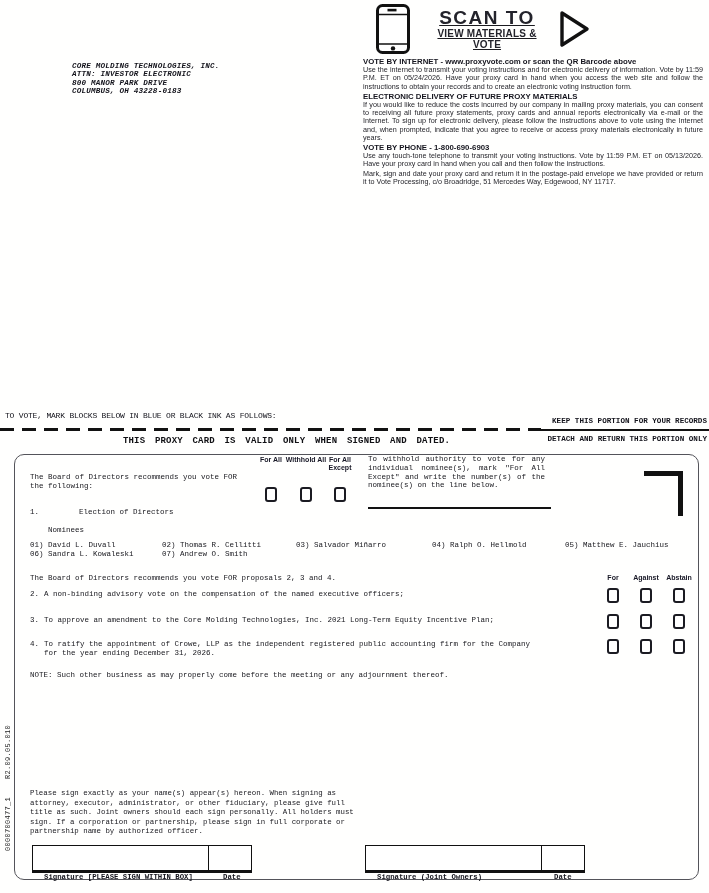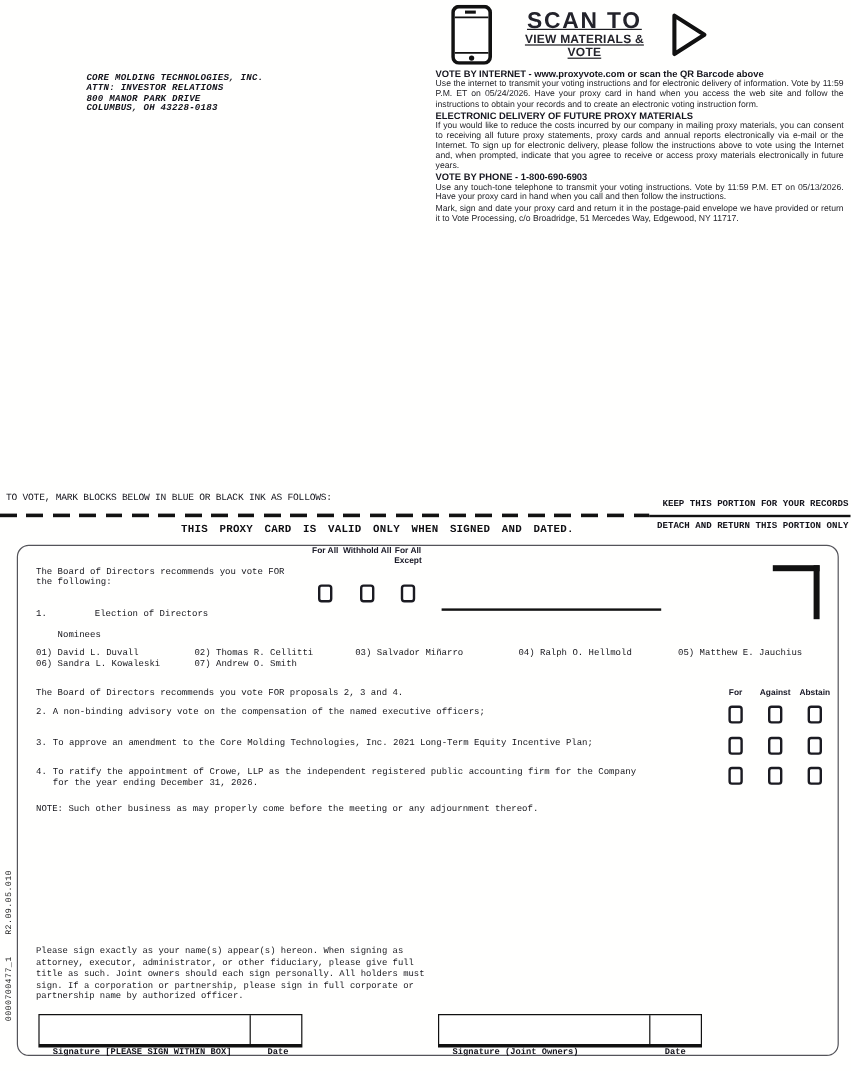--- a/index.html
+++ b/index.html
@@ -24,21 +24,21 @@
   .inst-h { font-size:7.8px; font-weight:bold; line-height:9.2px; color:#15151e; }
   .inst-b { font-size:7.2px; line-height:8.2px; text-align:justify; margin:0 0 1px 0; color:#1e1e24; }
 
   
   .mark-instr { position:absolute; left:5px; top:411px; font-size:8px; letter-spacing:-.2px; color:#14141c; }
   .keep { position:absolute; right:2px; top:417px; font-size:7.6px; font-weight:bold; color:#14141c; }
   .dash-line { position:absolute; left:0; top:428px; width:541px; height:2.6px;
                background:repeating-linear-gradient(90deg,#121212 0 14px,transparent 14px 22px); }
   .solid-line { position:absolute; left:541px; top:429px; width:168px; height:1.6px; background:#121212; }
   .valid-note { position:absolute; left:0; top:436px; width:573px; text-align:center;
-                font-size:9px; font-weight:bold; word-spacing:4px; letter-spacing:.2px; color:#101014;margin-left:28px; }
+                font-size:9px; font-weight:bold; word-spacing:4px; letter-spacing:.2px; color:#101014; }
   .detach-note { position:absolute; right:2px; top:435px; font-size:7.6px; font-weight:bold; color:#14141c; }
 
   
   .card { position:absolute; left:14px; top:454px; width:683px; height:424px;
           border:1.6px solid #54545a; border-radius:10px; background:#fffffe; }
 
   .ct { position:absolute; font-family:"Liberation Mono","DejaVu Sans Mono",monospace;
         font-size:7.5px; line-height:8.8px; color:#17171d; }
   .colhead { position:absolute; font-size:7px; font-weight:bold; line-height:7.6px; text-align:center; color:#181826; }
   .cb { position:absolute; width:8px; height:11px; border:2px solid #1b1b22; border-radius:3px; background:#fff; }
@@ -57,21 +57,21 @@
            font-family:"Liberation Mono","DejaVu Sans Mono",monospace; font-size:7px;
            letter-spacing:.3px; white-space:pre; color:#222; }
 </style>
 </head>
 <body>
 
 <div class="page">
 
   <div class="addr">
     <div>CORE MOLDING TECHNOLOGIES, INC.</div>
-    <div>ATTN: INVESTOR RELATIONS</div>
+    <div>ATTN: INVESTOR ELECTRONIC</div>
     <div>800 MANOR PARK DRIVE</div>
     <div>COLUMBUS, OH 43228-0183</div>
   </div>
 
   <div class="scan">
     <svg width="34" height="50" viewBox="0 0 34 50">
       <rect x="1.5" y="1.5" width="31" height="47" rx="5" fill="#fff" stroke="#111" stroke-width="3"></rect>
       <rect x="11.5" y="4.8" width="9" height="2.6" fill="#111"></rect>
       <line x1="3" y1="10.5" x2="31" y2="10.5" stroke="#111" stroke-width="1.5"></line>
       <line x1="3" y1="40" x2="31" y2="40" stroke="#111" stroke-width="1.5"></line>
@@ -109,20 +109,21 @@
   <div class="ct" style="left:30px; top:473px; width:218px;">The Board of Directors recommends you vote FOR the following:</div>
 
   <div class="colhead" style="left:256px; top:456px; width:30px;">For All</div>
   <div class="colhead" style="left:284px; top:456px; width:44px;">Withhold All</div>
   <div class="colhead" style="left:322px; top:456px; width:36px;">For All Except</div>
 
   <div class="cb" style="left:265px; top:487px;"></div>
   <div class="cb" style="left:300px; top:487px;"></div>
   <div class="cb" style="left:334px; top:487px;"></div>
 
+  <div class="ct" style="left:368px; top:455px; width:177px; text-align:justify;">To withhold authority to vote for any individual nominee(s), mark "For All Except" and write the number(s) of the nominee(s) on the line below.</div>
   <div class="writein-line"></div>
 
   <div class="ct" style="left:30px; top:508px;">1.</div>
   <div class="ct" style="left:47px; top:508px;padding-left:32px;">Election of Directors</div>
   <div class="ct" style="left:48px; top:526px;">Nominees</div>
 
   <div class="ct" style="left:30px;  top:541px;">01) David L. Duvall</div>
   <div class="ct" style="left:162px; top:541px;">02) Thomas R. Cellitti</div>
   <div class="ct" style="left:296px; top:541px;">03) Salvador Miñarro</div>
   <div class="ct" style="left:432px; top:541px;">04) Ralph O. Hellmold</div>

